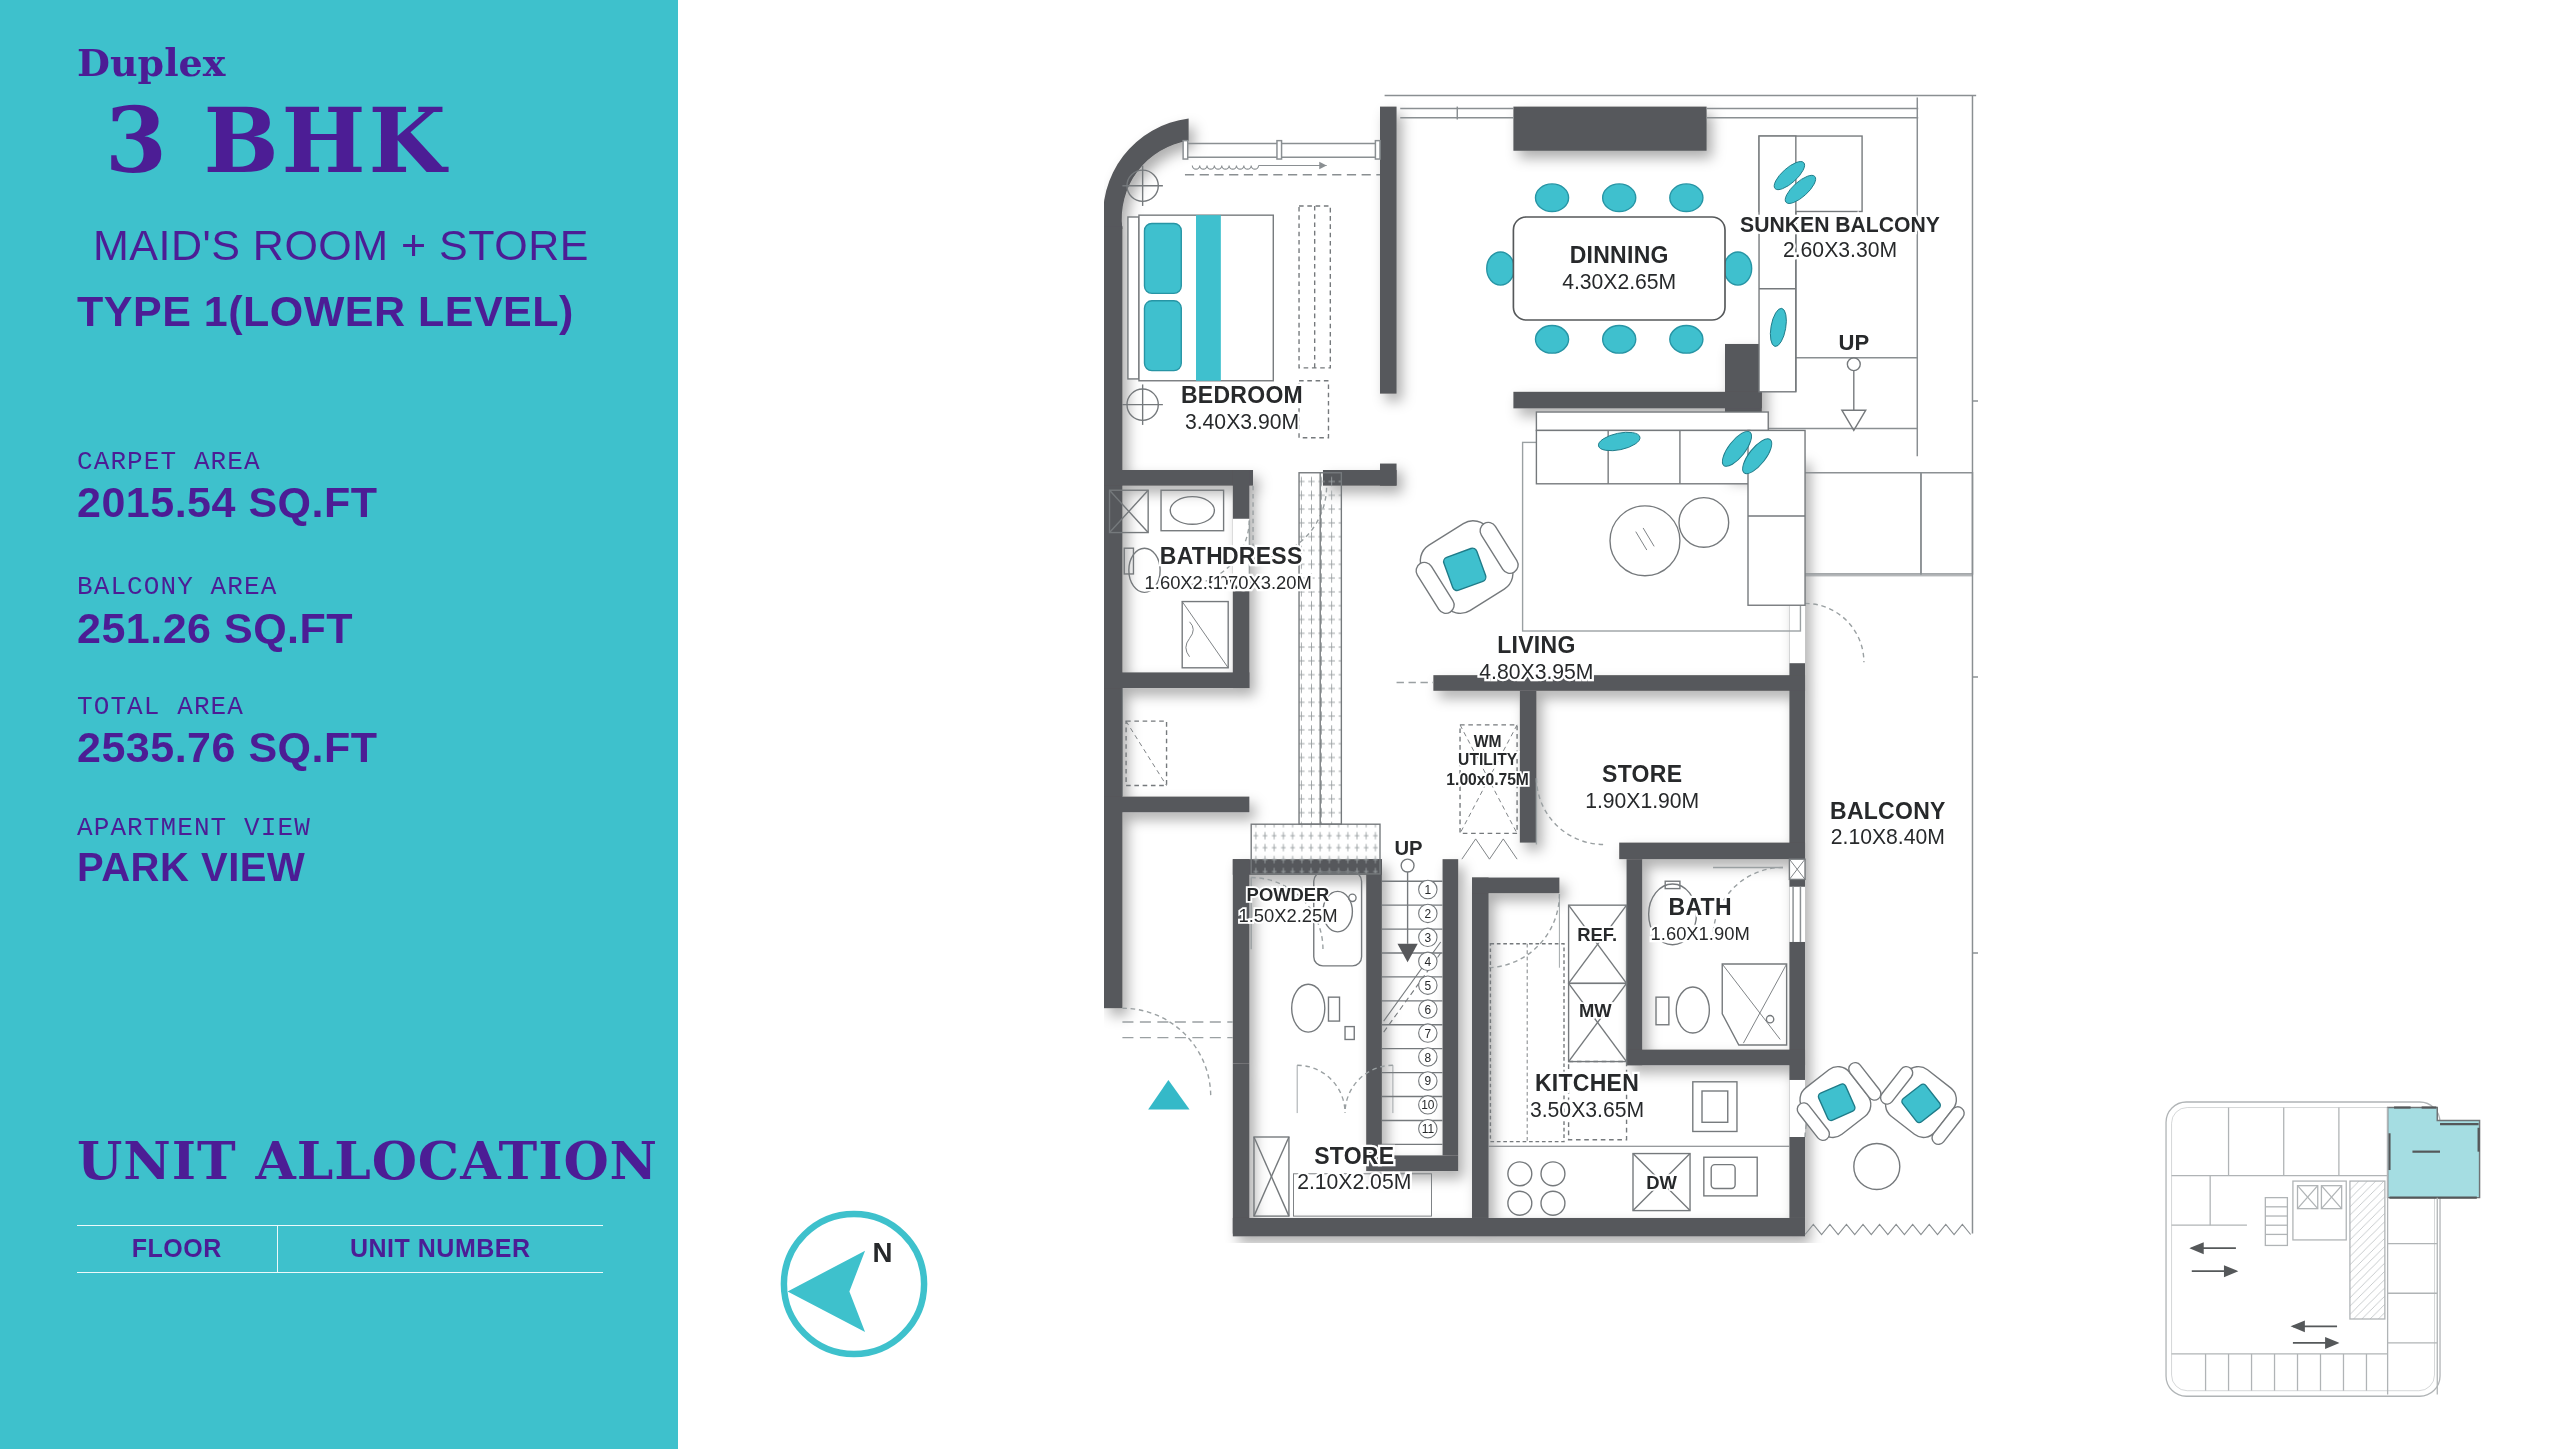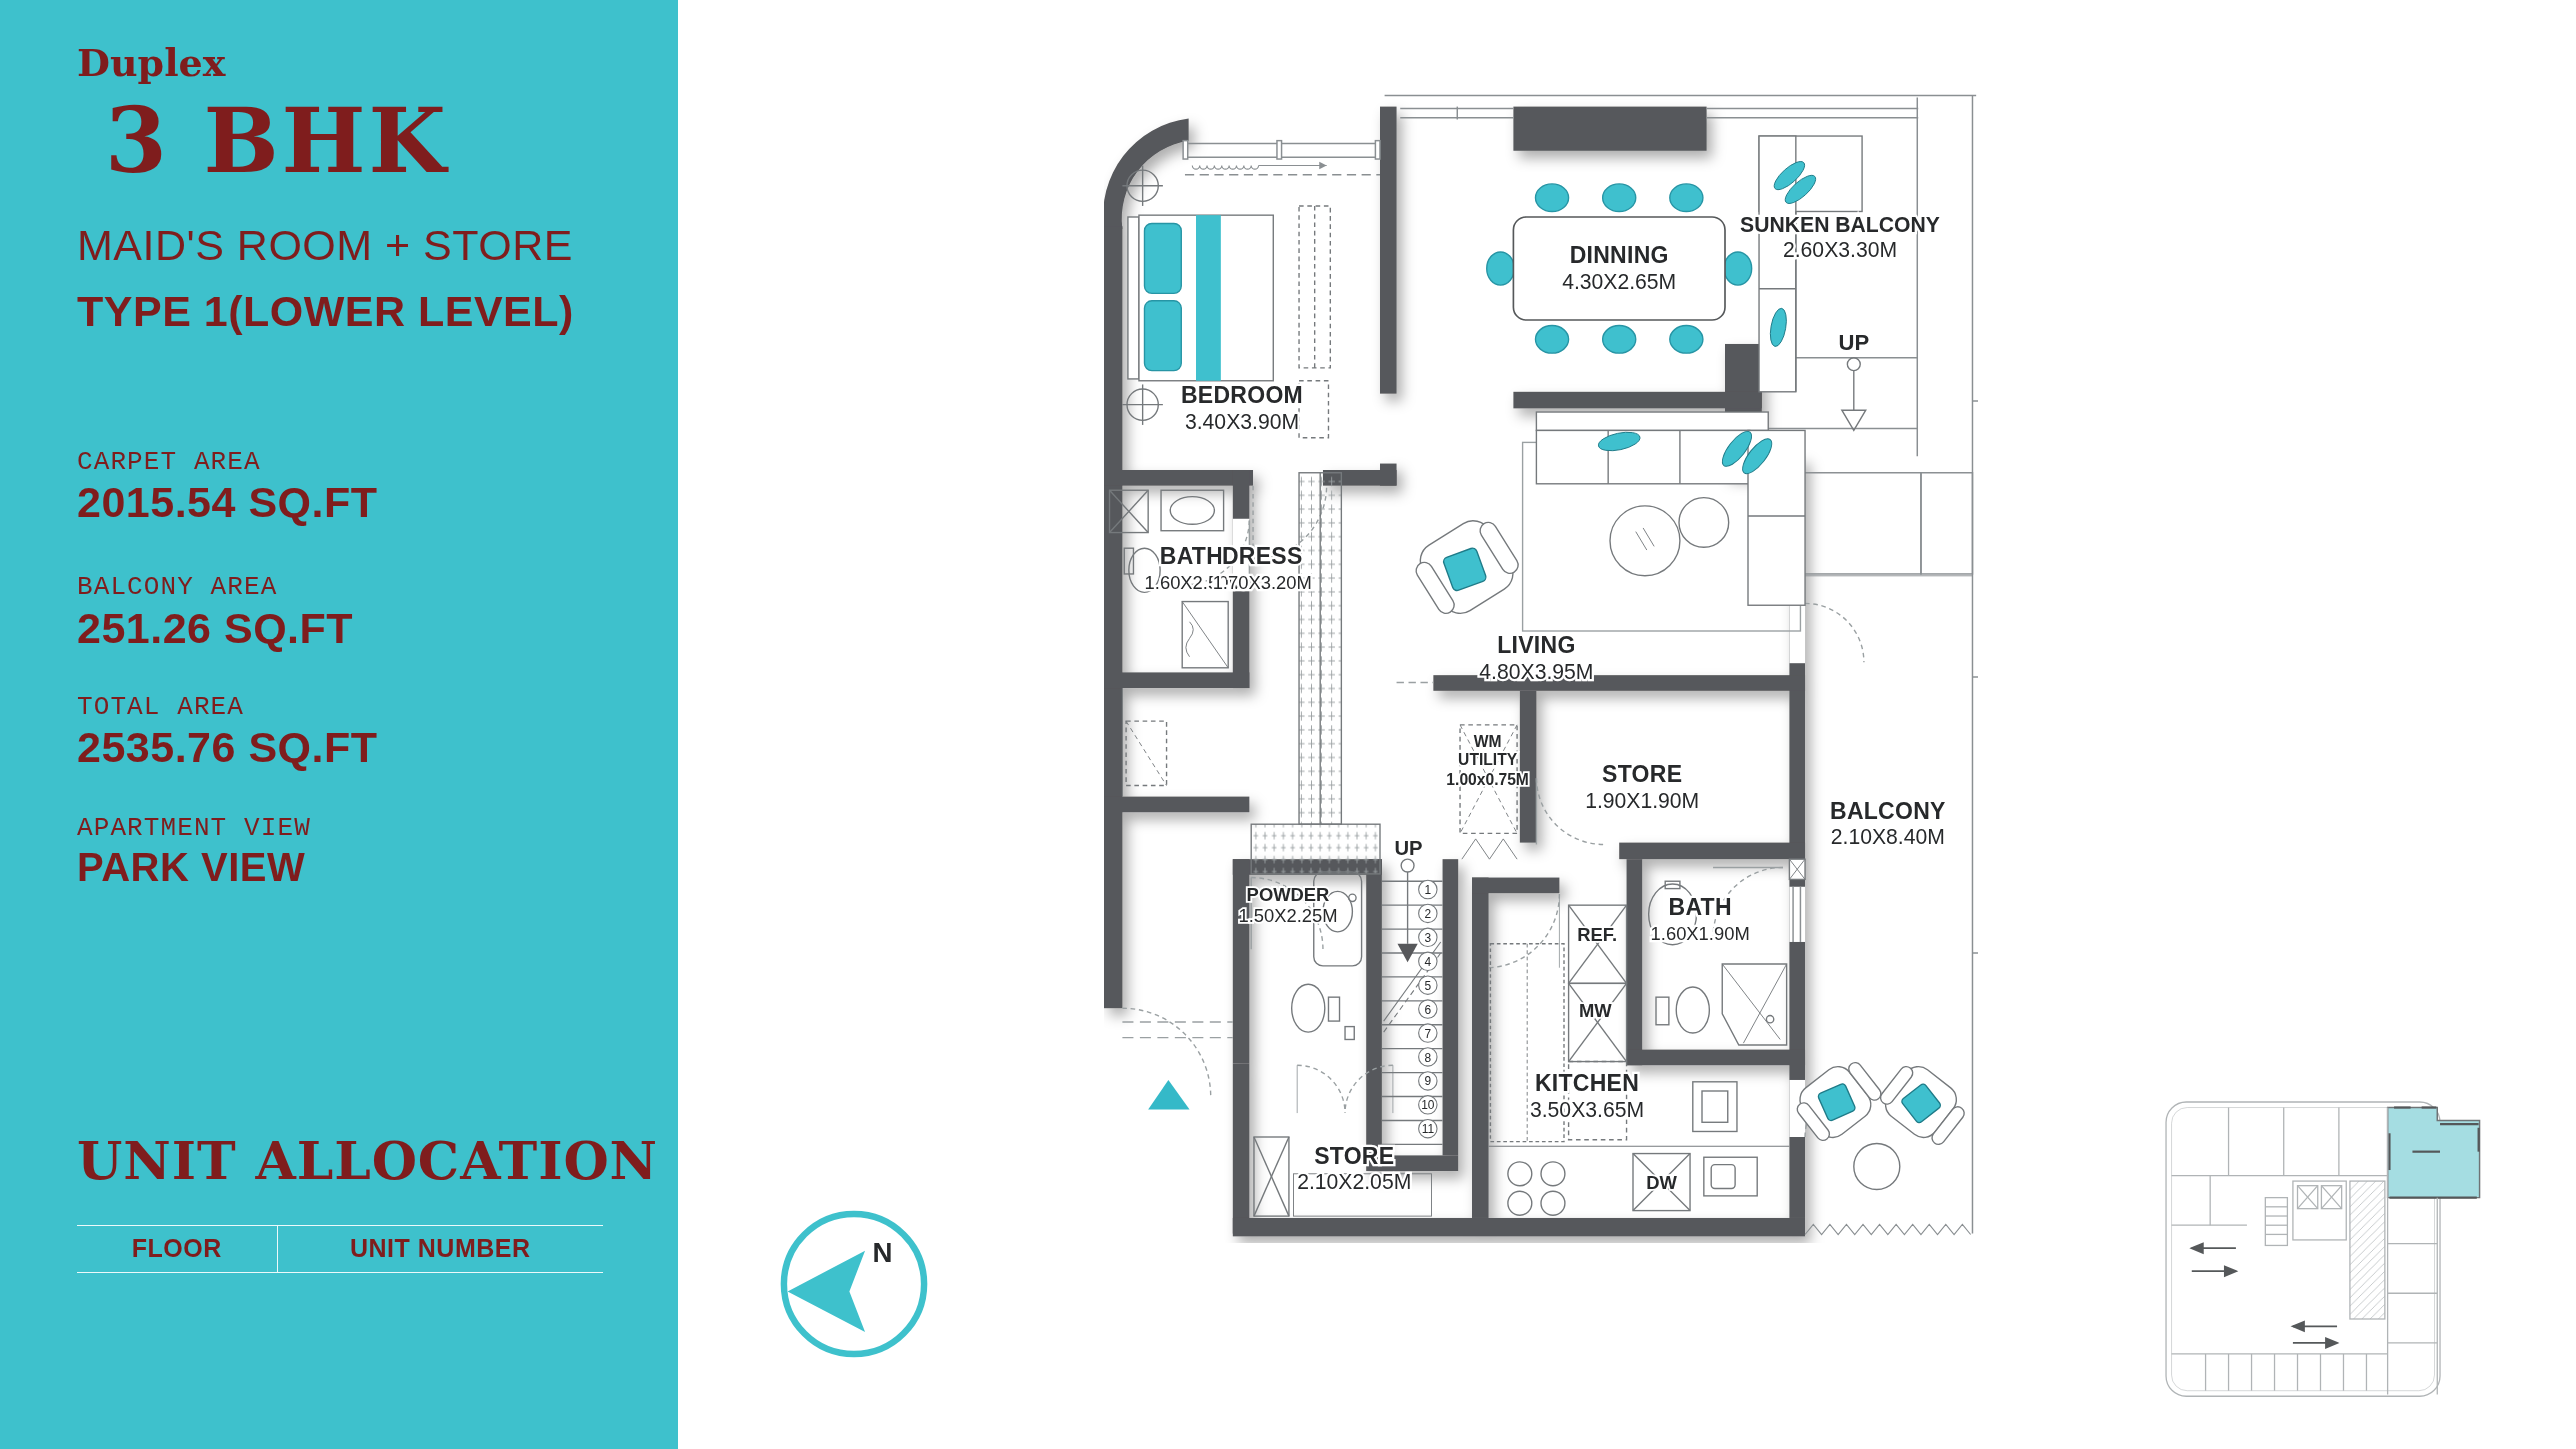--- a/index.html
+++ b/index.html
@@ -3,26 +3,26 @@
 <meta charset="utf-8">
 <style>
   html,body{margin:0;padding:0;}
   body{
     width:2576px;height:1449px;position:relative;overflow:hidden;
     background:#ffffff;font-family:"Liberation Sans",sans-serif;
   }
   
   .sidebar{
     position:absolute;left:0;top:0;width:678px;height:1449px;
-    background:#3EC1CC;color:#7f1d1d;
+    background:#3EC1CC;color:#4c1d95;
   }
   .sidebar .abs{position:absolute;left:77px;white-space:nowrap;}
   .program{top:40px;font-family:"DejaVu Serif",serif;font-weight:700;font-size:38px;}
   .bhk{top:88px;font-family:"DejaVu Serif",serif;font-weight:700;font-size:89px;letter-spacing:2.8px;margin-left:28px;}
-  .subtitle1{top:221px;font-size:43px;font-weight:500;letter-spacing:0.5px;}
+  .subtitle1{top:221px;font-size:43px;font-weight:500;letter-spacing:0.5px;margin-left:16px;}
   .subtitle2{top:287px;font-size:43px;font-weight:700;letter-spacing:0.5px;}
   .stat-label{font-size:26px;font-weight:400;letter-spacing:1.1px;font-family:Liberation Mono, monospace;}
   .stat-value{font-size:43px;font-weight:700;letter-spacing:0.5px;}
   .s0l{top:447px;} .s0v{top:478px;}
   .s1l{top:572px;text-align:center;} .s1v{top:604px;}
   .s2l{top:692px;} .s2v{top:723px;}
   .s3l{top:813px;} .s3v{top:845px;font-size:40px;}
   .alloc-title{top:1130px;font-family:"DejaVu Serif",serif;font-weight:700;font-size:52px;letter-spacing:0.9px;}
   .alloc-table{
     position:absolute;left:77px;top:1225px;width:526px;

